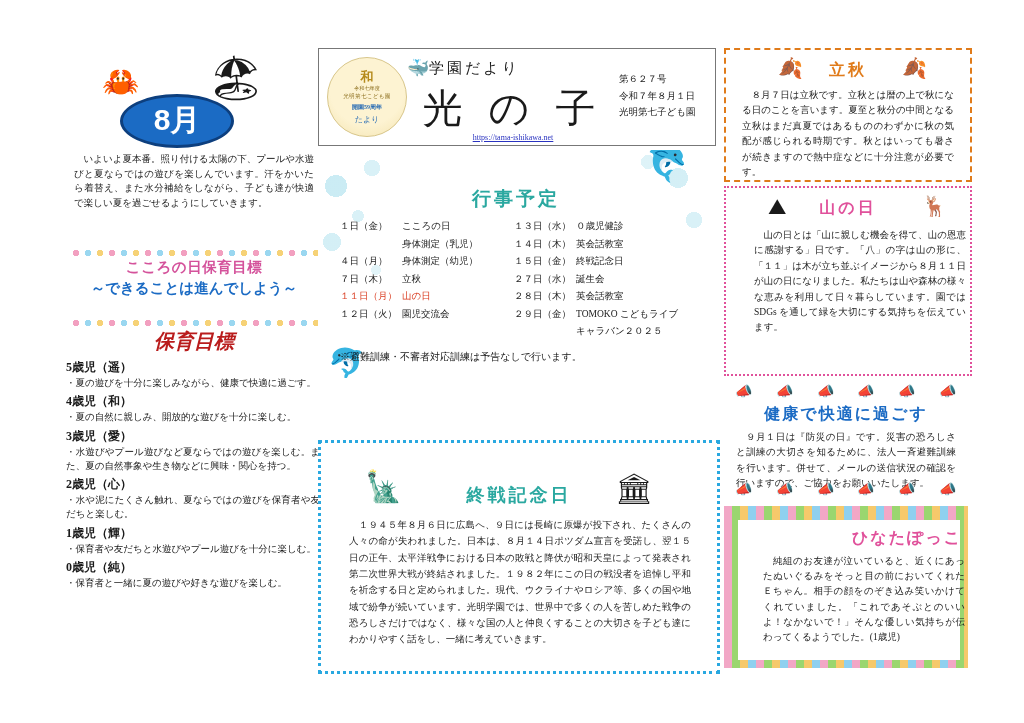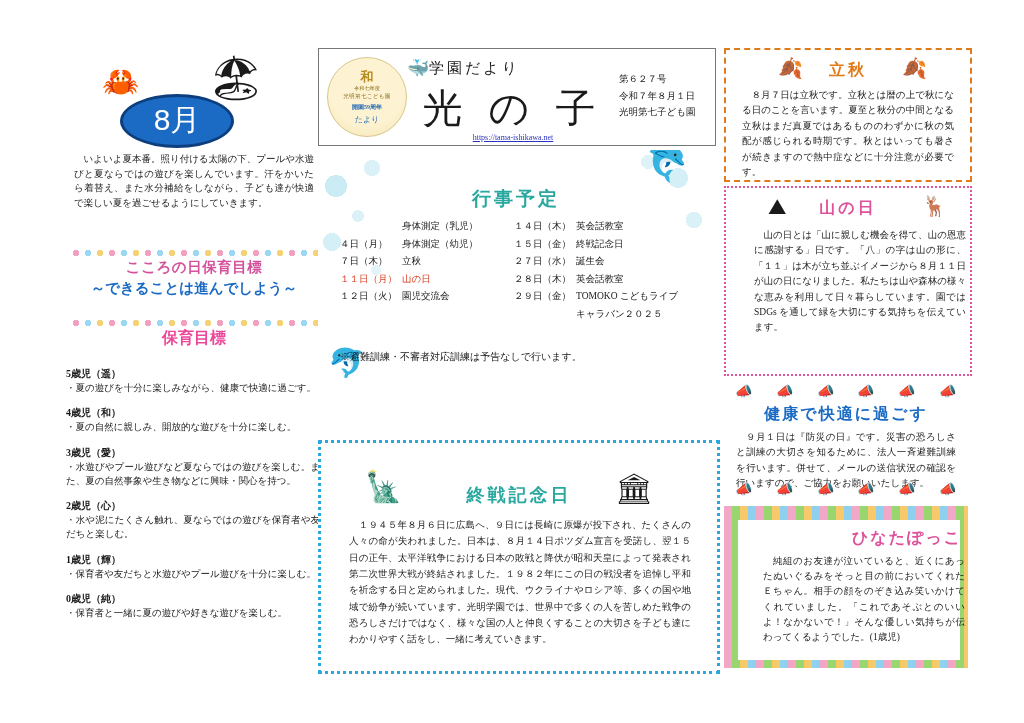--- a/index.html
+++ b/index.html
@@ -12,42 +12,42 @@
   .jtext{font-size:9.5px;line-height:1.55;text-align:justify;}
 
   
   #aug-badge{left:86px;top:40px;width:230px;height:110px;}
   #aug-badge .ellipse{
     position:absolute;left:34px;top:54px;width:108px;height:48px;border-radius:50%;
     background:#1b6bc4;border:3px solid #0d3f7e;
   }
   #aug-badge .ellipse span{
     position:absolute;left:0;top:0;width:108px;height:48px;line-height:46px;text-align:center;
-    color:#fff;font-size:30px;font-weight:normal;font-family:"Liberation Sans",sans-serif;
+    color:#fff;font-size:30px;font-weight:bold;font-family:"Liberation Sans",sans-serif;
   }
   #crab{position:absolute;left:16px;top:24px;font-size:30px;}
   #umbrella{position:absolute;left:122px;top:12px;font-size:44px;}
 
   #intro{left:74px;top:152px;width:240px;}
 
   .deco-line{height:10px;background:
      radial-gradient(circle at 6px 5px,#f2a0c0 0 3px,transparent 3px),
      radial-gradient(circle at 18px 5px,#9ad7f0 0 3px,transparent 3px),
      radial-gradient(circle at 30px 5px,#f6d277 0 3px,transparent 3px);
      background-size:36px 10px;background-repeat:repeat-x;}
 
   #goal1{left:70px;top:248px;width:248px;}
   #goal1 .h{color:#d4529b;font-size:14.5px;letter-spacing:.5px;}
   #goal1 .h2{color:#1b6bc4;font-size:14.5px;margin-top:2px;}
 
   #goal2{left:70px;top:318px;width:248px;}
-  #goal2 .h{color:#ec4899;font-size:16px;}
+  #goal2 .h{color:#b91c1c;font-size:20px;font-style:italic;}
 
   #ages{left:66px;top:356px;width:254px;}
-  #ages .age-h{font-size:10px;font-weight:bold;margin-top:11px;}
+  #ages .age-h{font-size:12px;font-weight:bold;margin-top:3px;}
   #ages .age-b{font-size:9.5px;line-height:1.5;text-align:justify;}
 
   
   #masthead{left:318px;top:48px;width:396px;height:96px;border:1px solid #777;background:#fff;}
   #logo{position:absolute;left:8px;top:8px;width:78px;height:78px;border-radius:50%;
         background:radial-gradient(circle at 50% 38%,#fdf3d2 0 60%,#f3e3ae 100%);
         border:1px solid #d8c68a;overflow:hidden;}
   #logo .l1{position:absolute;left:0;top:10px;width:78px;text-align:center;font-size:13px;color:#b58a1b;font-weight:bold;}
   #logo .l2{position:absolute;left:0;top:27px;width:78px;text-align:center;font-size:5.2px;color:#8a6c1a;}
   #logo .l3{position:absolute;left:0;top:35px;width:78px;text-align:center;font-size:5.6px;color:#8a6c1a;letter-spacing:.3px;}
@@ -177,20 +177,26 @@
     </div>
   </div>
 
   <div class="abs" id="schedule">
     <div id="sched-bubbles"></div>
     <span id="dolphin-r">🐬</span>
     <span id="dolphin-l">🐬</span>
     <div id="sched-title">行事予定</div>
     <div id="sched-grid">
       <div class="srow">
+        <div class="sdate">１日（金）</div>
+        <div class="sname">こころの日</div>
+        <div class="sdate2">１３日（水）</div>
+        <div class="sname2">０歳児健診</div>
+      </div>
+      <div class="srow">
         <div class="sdate"></div>
         <div class="sname">身体測定（乳児）</div>
         <div class="sdate2">１４日（木）</div>
         <div class="sname2">英会話教室</div>
       </div>
       <div class="srow">
         <div class="sdate">４日（月）</div>
         <div class="sname">身体測定（幼児）</div>
         <div class="sdate2">１５日（金）</div>
         <div class="sname2">終戦記念日</div>

